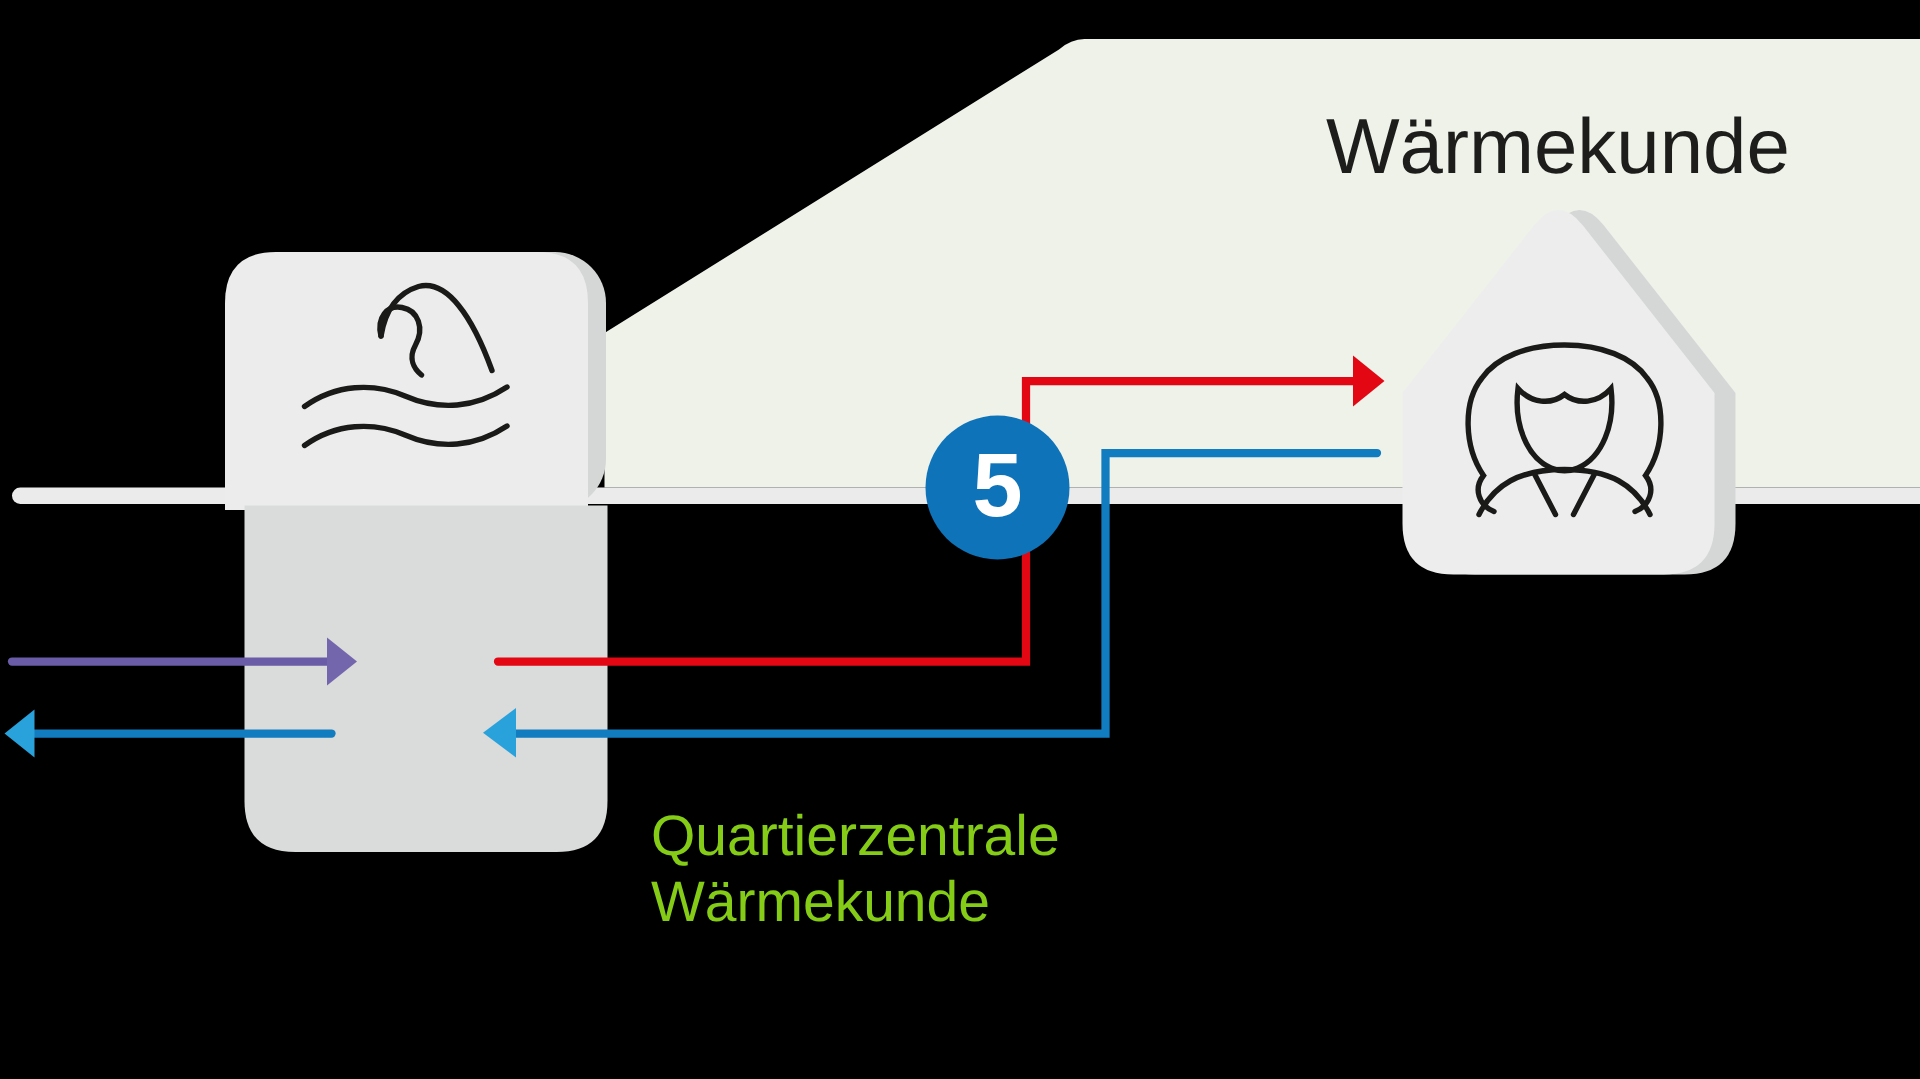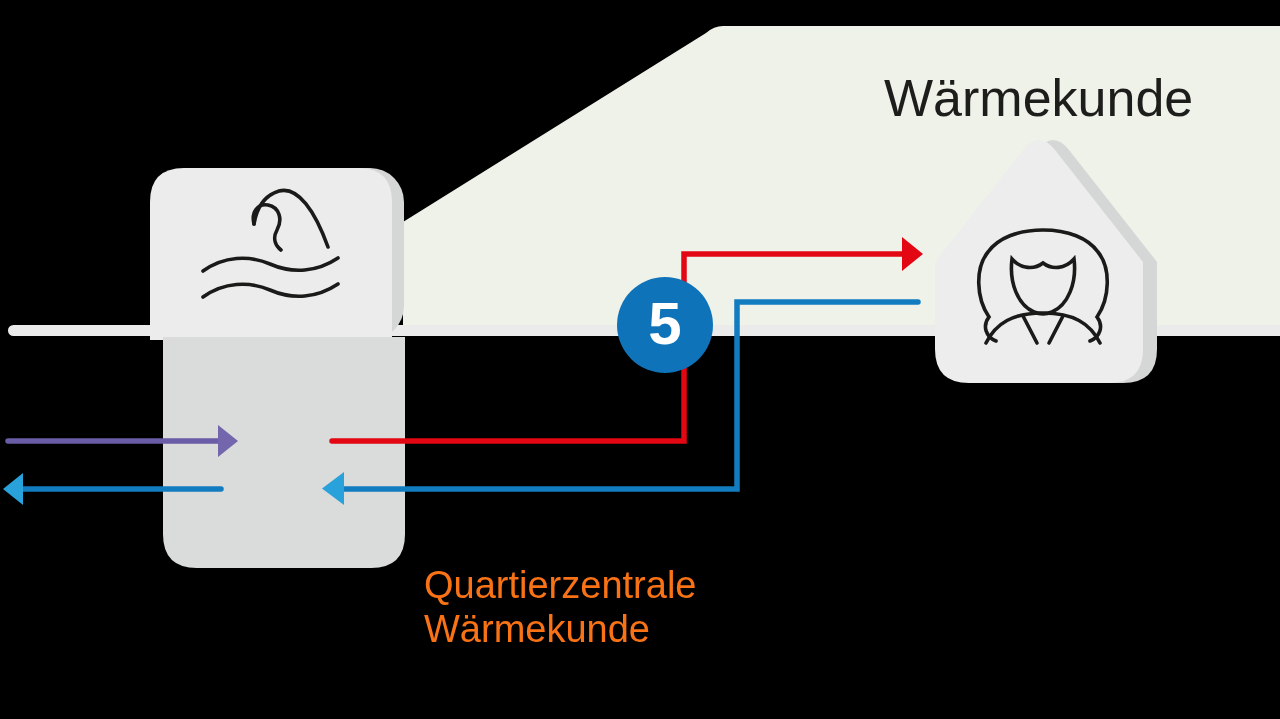--- a/index.html
+++ b/index.html
@@ -6,22 +6,22 @@
   .stage{
     position:relative;width:1280px;height:719px;overflow:hidden;background:#000;
     font-family:"Liberation Sans",sans-serif;
   }
   .scene-svg{position:absolute;left:0;top:0;z-index:1;display:block;}
   .title{
     position:absolute;left:884px;top:72px;z-index:2;
     font-size:52px;line-height:1;color:#1d1d1b;letter-spacing:0px;white-space:nowrap;
   }
   .plant-label{
-    position:absolute;left:424px;top:536px;z-index:2;
-    font-size:38px;line-height:44px;color:#f97316;white-space:nowrap;margin-top:27px;
+    position:absolute;left:434px;top:536px;z-index:2;
+    font-size:38px;line-height:44px;color:#84cc16;white-space:nowrap;
   }
   .step-badge{
     position:absolute;left:617px;top:277px;z-index:3;
     width:96px;height:96px;border-radius:50%;background:#0e73b8;
     display:flex;align-items:center;justify-content:center;
   }
   .step-badge span{
     color:#ffffff;font-size:60px;font-weight:bold;line-height:1;
     transform:translateY(-1px);
   }

